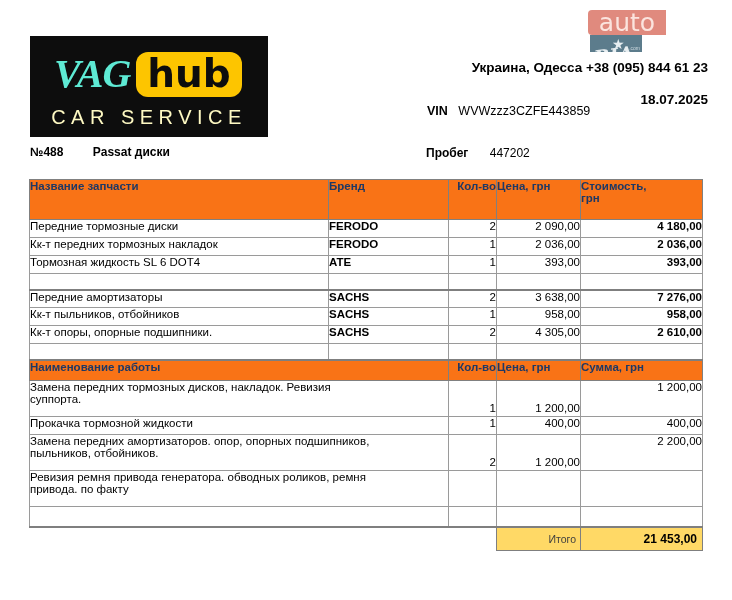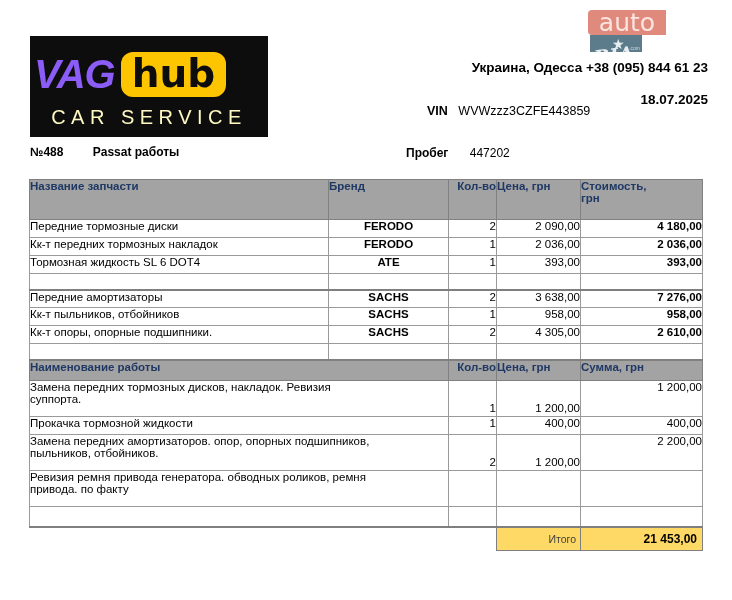--- a/index.html
+++ b/index.html
@@ -32,27 +32,27 @@
   .logo-row1 {
     position: absolute;
     left: 0;
     top: 10px;
     width: 238px;
     height: 56px;
     display: flex;
     align-items: center;
   }
   .logo-vag {
-    color: #8b5cf6;
+    color: #5eead4;
     font-size: 40px;
     font-weight: bold;
     letter-spacing: -1px;
     font-style: italic;
-    margin-left: 4px;
-    font-family: Liberation Sans, sans-serif;
+    margin-left: 24px;
+    font-family: Liberation Serif, serif;
     line-height: 1;
   }
   .logo-hub-box {
     background: #fdc500;
     margin-left: 6px;
     padding: 2px 11px 4px 11px;
     border-radius: 12px;
   }
   .logo-hub {
     color: #0d0d0d;
@@ -165,21 +165,21 @@
     white-space: nowrap;
   }
   .vin-line .vin-label { font-weight: bold; margin-right: 7px; }
   .probeg-line {
     position: absolute;
     left: 406px;
     top: 146px;
     font-size: 12px;
     white-space: nowrap;
   }
-  .probeg-line .p-label { font-weight: bold; margin-right: 18px; }
+  .probeg-line .p-label { font-weight: bold; margin-right: 18px; margin-left: 20px; }
 
   
   .sheet {
     position: absolute;
     left: 29px;
     top: 179px;
     width: 673px;
     border-collapse: collapse;
     table-layout: fixed;
     font-size: 11.5px;
@@ -193,31 +193,31 @@
   }
   .c-name   { width: 299px; }
   .c-brand  { width: 120px; }
   .c-qty    { width: 48px;  }
   .c-price  { width: 84px;  }
   .c-sum    { width: 122px; }
 
   .cellpad { padding: 2px 4px 1px 4px; }
 
   .hdr td {
-    background: #a3a3a3;
+    background: #f97316;
     color: #1f3864;
     font-weight: bold;
     border: 1px solid #808080;
     vertical-align: top;
   }
   .hdr.tall td { height: 40px; }
   .hdr.short td { height: 21px; }
 
   .txt-left   { text-align: left; }
-  .txt-center { text-align: center; }
+  .txt-center { }
   .txt-right  { text-align: right; }
   .bold       { font-weight: bold; }
 
   .sec-break td {
     height: 16px;
     border-top: 1px solid #9a9a9a;
     border-bottom: 2px solid #7f7f7f;
   }
   .thick-bot td { border-bottom: 2px solid #7f7f7f; }
 
@@ -264,21 +264,21 @@
       <span class="logo-vag">VAG</span>
       <span class="logo-hub-box">
         <span class="logo-hub">hub</span>
       </span>
     </div>
     <div class="logo-row2">CAR SERVICE</div>
   </div>
 
   <div class="order-line">
     <span class="num">№488</span>
-    <span>Passat работы</span>
+    <span>Passat диски</span>
   </div>
 
   <div class="ria-logo">
     <div class="ria-auto">auto</div>
     <div class="ria-ria">
       <span class="star">★</span>
       <span class="word">RIA</span>
       <span class="dotcom">.com</span>
     </div>
   </div>

